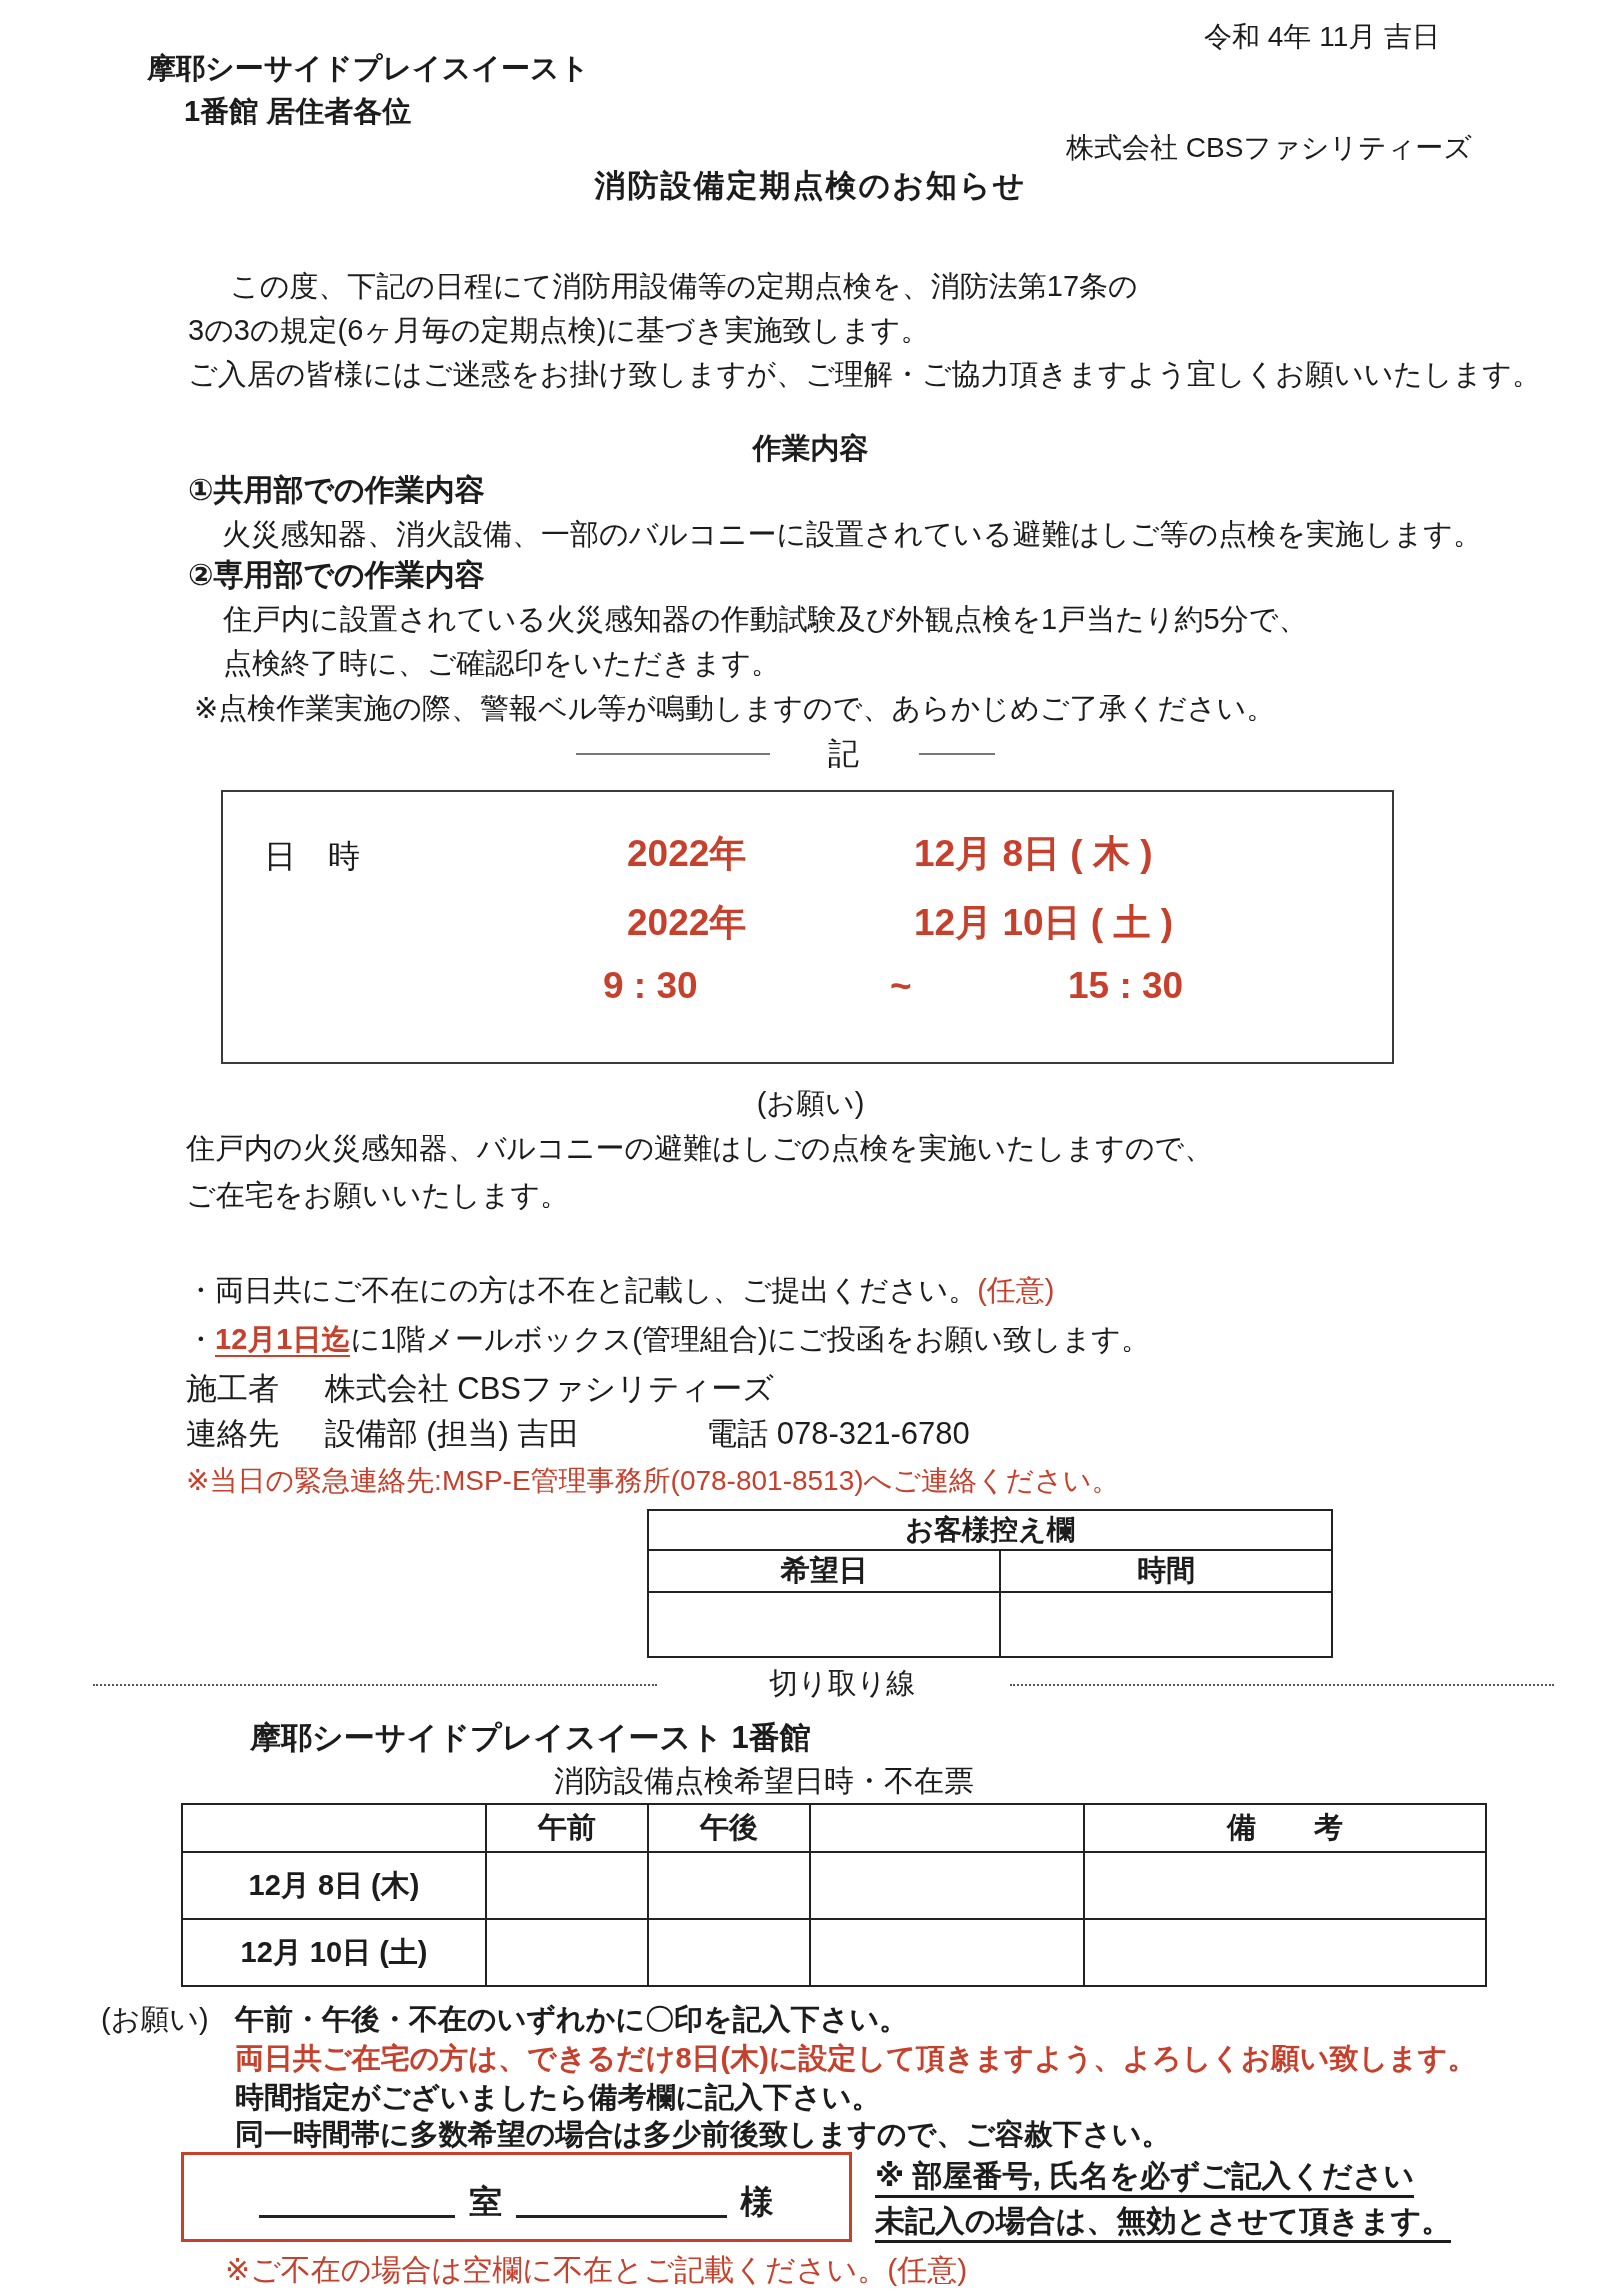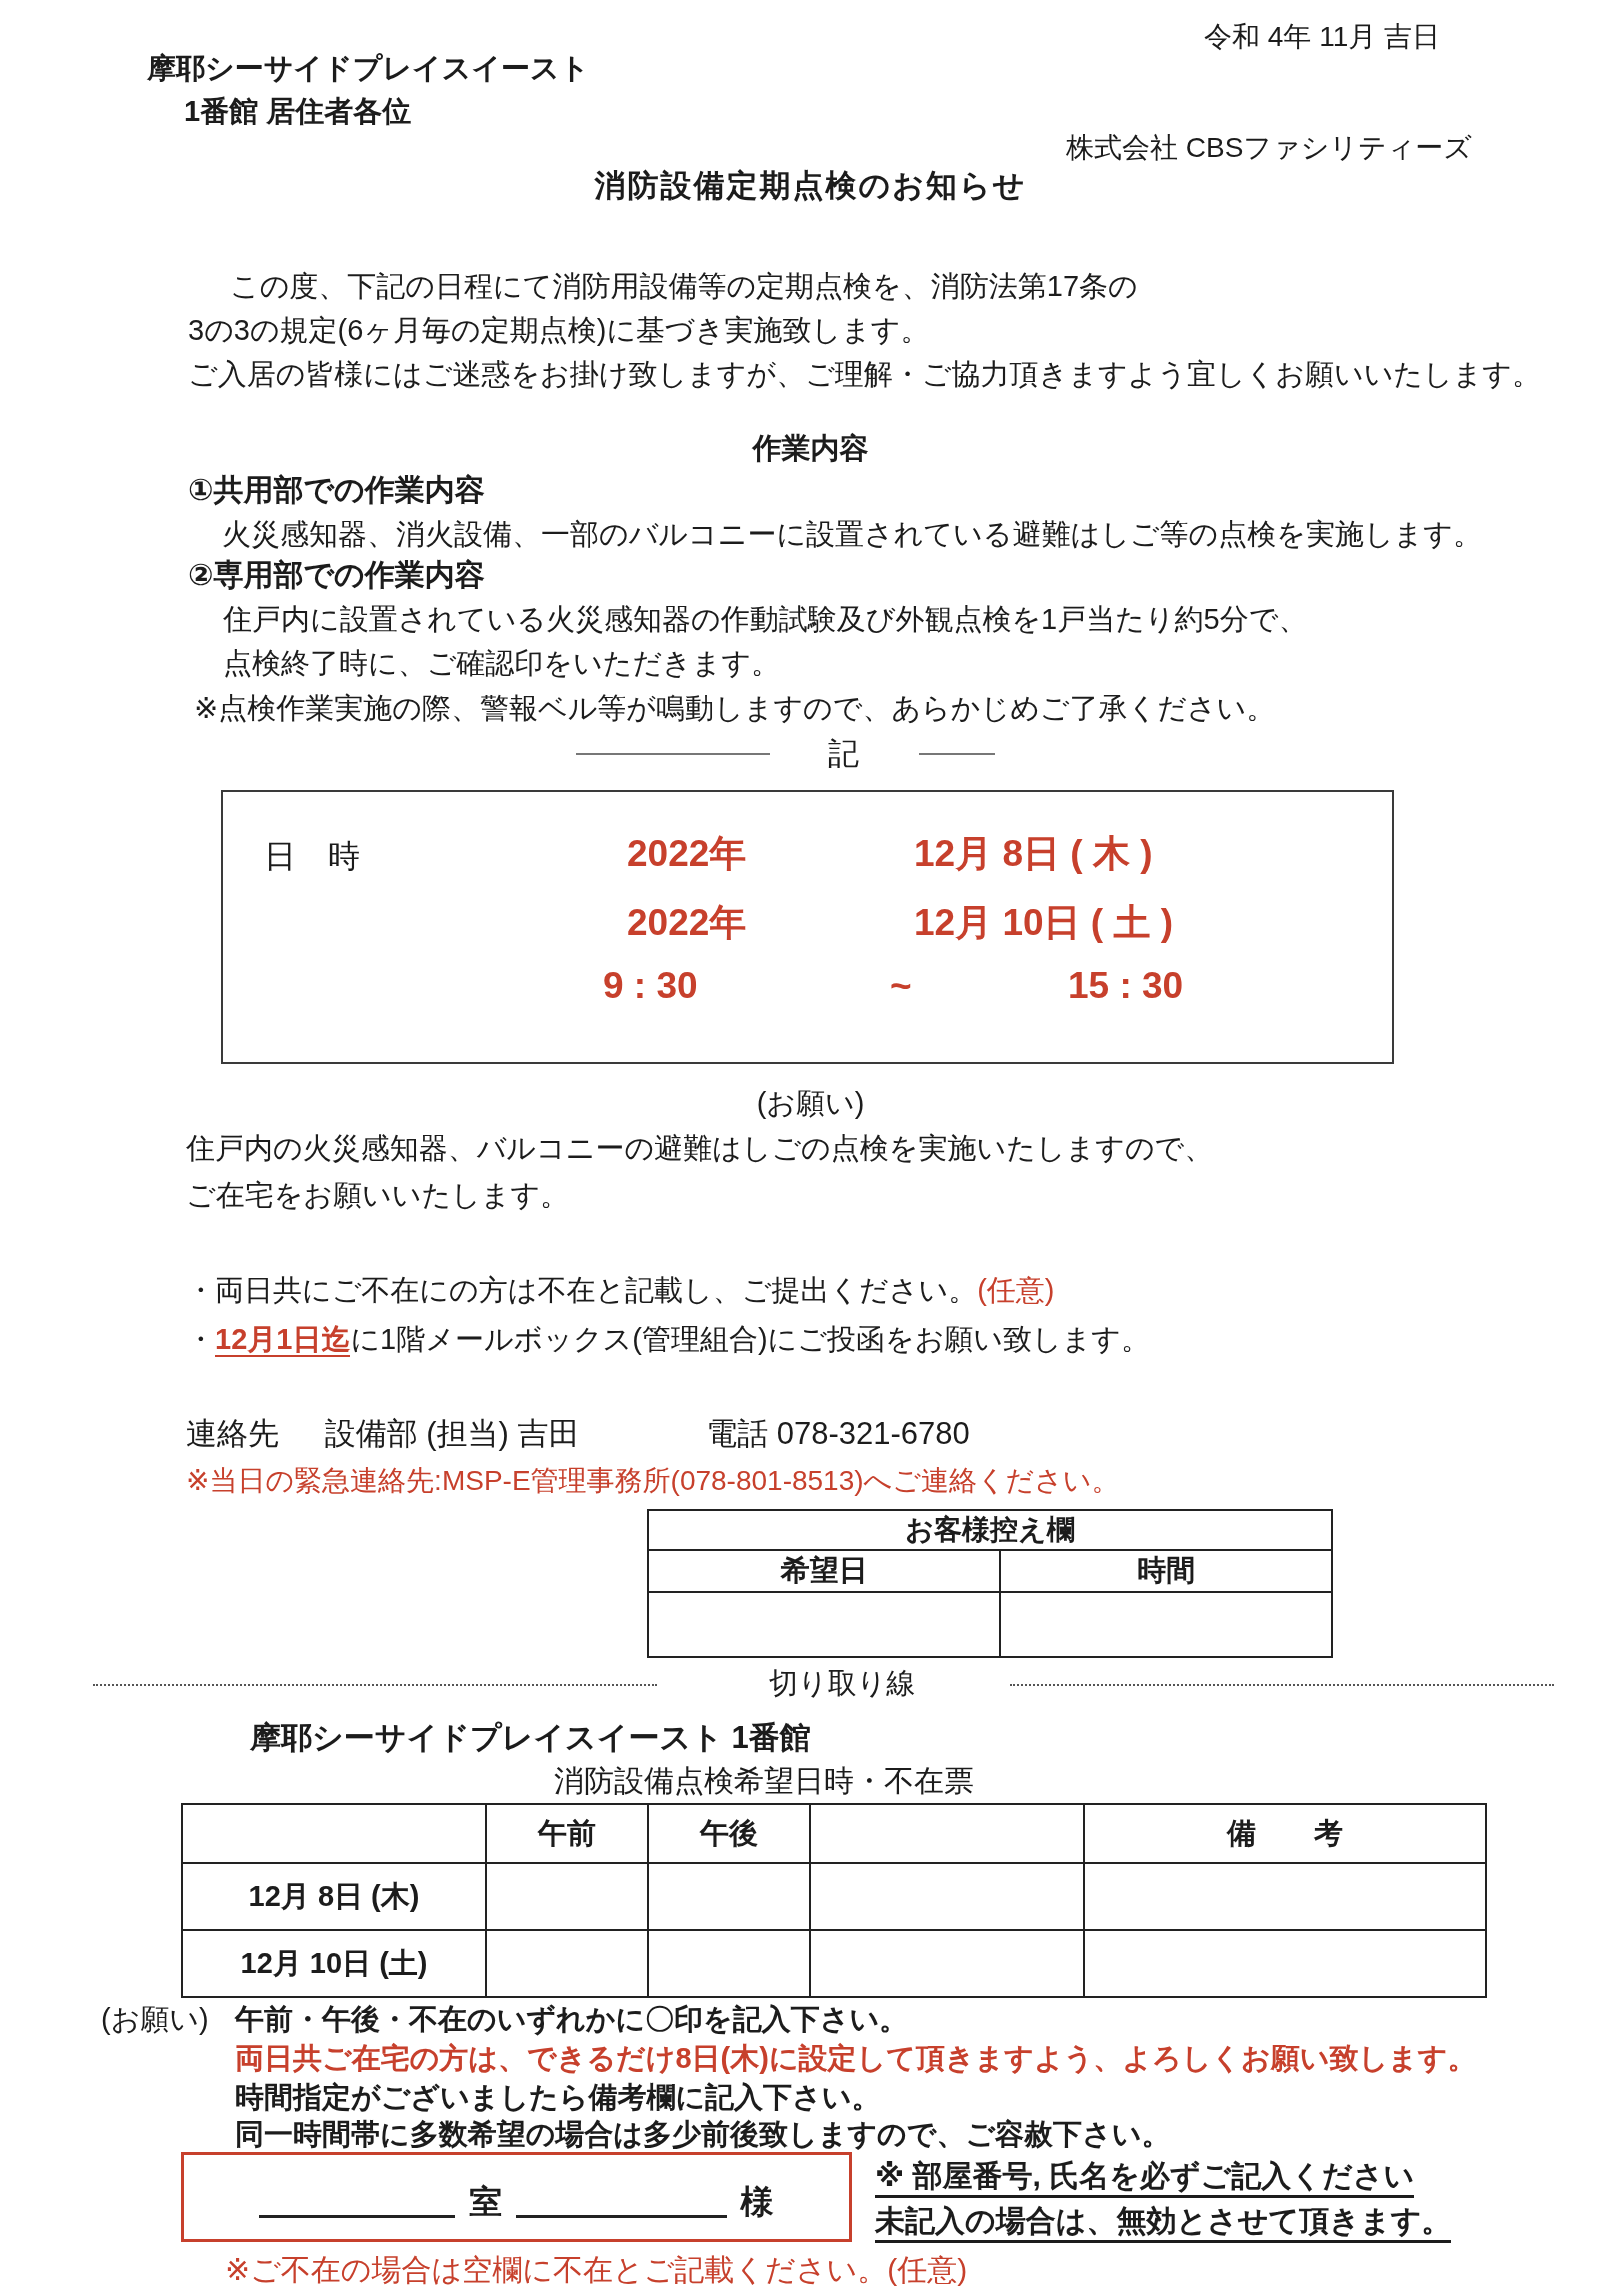--- a/index.html
+++ b/index.html
@@ -31,21 +31,21 @@
   .copy-table .t-title { height:39px; font-size:28px; }
   .copy-table .t-head td { height:41px; font-weight:bold; }
   .copy-table .t-blank td { height:65px; }
 
   
   .dotline { border-top:2.9px dotted #555; height:0; }
 
   
   .slip-table { position:absolute; left:181px; top:1803px; width:1304px; table-layout:fixed; }
   .slip-table td { border:2.9px solid #222; font-size:29px; text-align:center; font-weight:bold; }
-  .slip-table .h td { height:59px; }
+  .slip-table .h td { height:48px; }
   .slip-table .r td { height:67px; }
 
   
   .room-box {
     left:181px; top:2152px; width:671px; height:90px;
     border:3.9px solid var(--accent,#c7402c);
     display:flex; align-items:flex-end; justify-content:center;
     padding-bottom:13.7px; gap:13.7px; font-size:33px; font-weight:bold;
   }
   .fill-line { display:inline-block; border-bottom:3.9px solid #222; height:0; align-self:flex-end; margin-bottom:7.8px; }
@@ -93,20 +93,24 @@
   <div class="abs ctr fs30" style="top:1084px;">(お願い)</div>
   <div class="abs fs30" style="left:186px; top:1129px;">住戸内の火災感知器、バルコニーの避難はしごの点検を実施いたしますので、</div>
   <div class="abs fs30" style="left:186px; top:1176px;">ご在宅をお願いいたします。</div>
   <div class="abs fs30" style="left:186px; top:1271px;">
     <span>・両日共にご不在にの方は不在と記載し、ご提出ください。</span><span class="red">(任意)</span>
   </div>
   <div class="abs fs30" style="left:186px; top:1320px;">
     <span>・</span><span class="red ul-red b">12月1日迄</span><span>に1階メールボックス(管理組合)にご投函をお願い致します。</span>
   </div>
 
+  <div class="abs fs32" style="left:186px; top:1368px;">
+    <span>施工者</span>
+    <span style="margin-left:37px;">株式会社  CBSファシリティーズ</span>
+  </div>
   <div class="abs fs32" style="left:186px; top:1413px;">
     <span>連絡先</span>
     <span style="margin-left:37px;">設備部 (担当) 吉田</span>
     <span style="margin-left:118px;">電話 078-321-6780</span>
   </div>
   <div class="abs fs29 red" style="left:186px; top:1462px;">※当日の緊急連絡先:MSP-E管理事務所(078-801-8513)へご連絡ください。</div>
 
   <table class="copy-table">
     <tbody>
         <tr>

